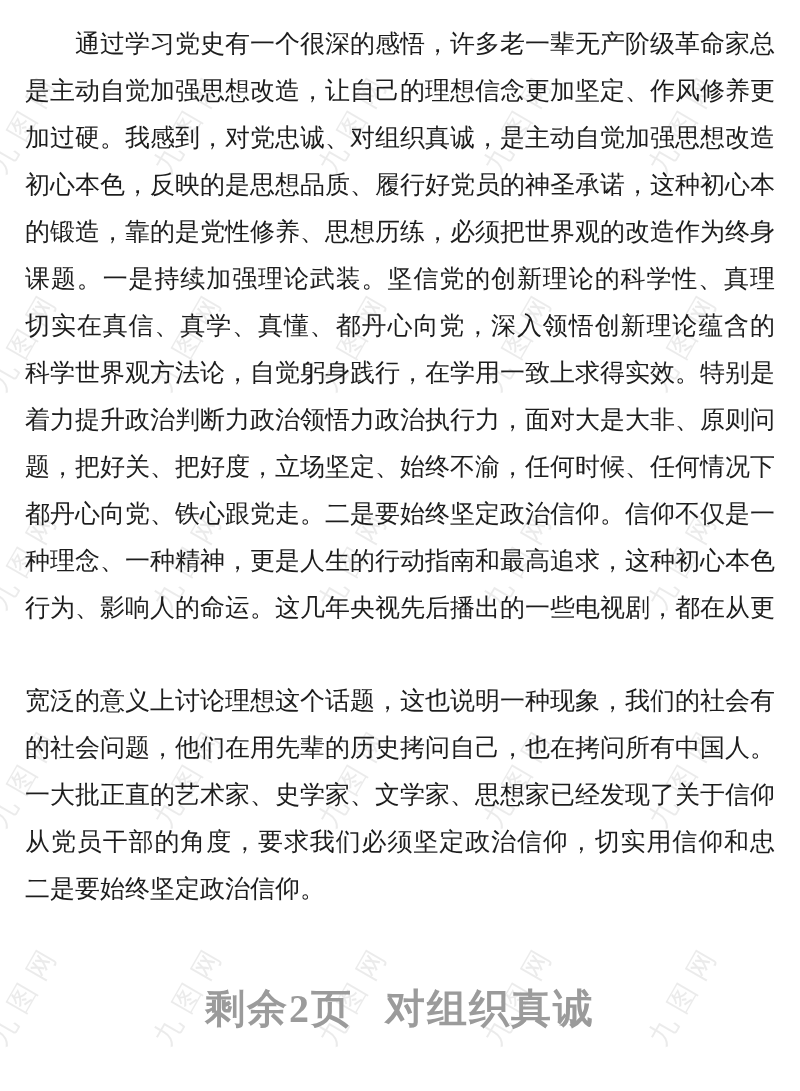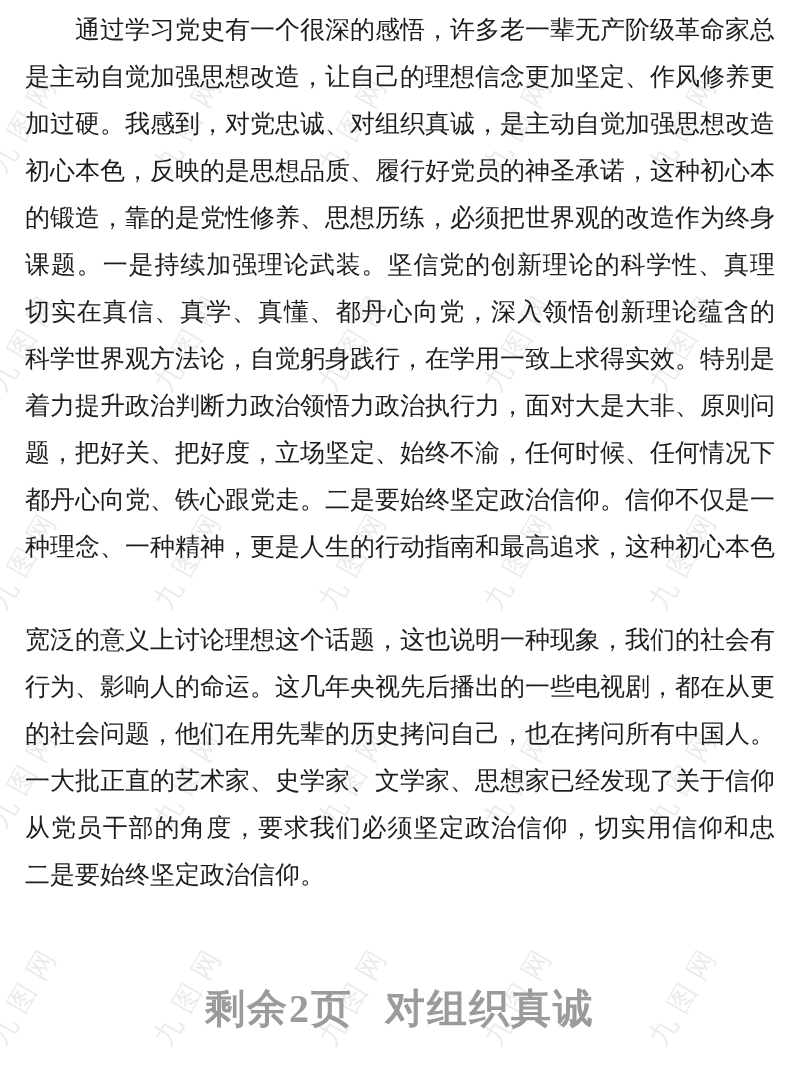--- a/index.html
+++ b/index.html
@@ -27,21 +27,21 @@
     letter-spacing: 10px;
     white-space: nowrap;
     color: var(--wm-color, rgba(0,0,0,0.08));
     font-family: "Liberation Sans", "DejaVu Sans", sans-serif;
     user-select: none;
   }
   .content {
     position: absolute;
     left: 25px;
     right: 25px;
-    top: 6px;
+    top: 20px;
     color: var(--text-color, #1d1d1d);
     font-size: 25px;
   }
   .line {
     line-height: 47px;
     height: 47px;
     text-align: justify;
     text-align-last: justify;
     overflow: hidden;
   }
@@ -107,22 +107,22 @@
       <div class="line">加过硬。我感到，对党忠诚、对组织真诚，是主动自觉加强思想改造</div>
       <div class="line">初心本色，反映的是思想品质、履行好党员的神圣承诺，这种初心本色</div>
       <div class="line">的锻造，靠的是党性修养、思想历练，必须把世界观的改造作为终身</div>
       <div class="line">课题。一是持续加强理论武装。坚信党的创新理论的科学性、真理性，</div>
       <div class="line">切实在真信、真学、真懂、都丹心向党，深入领悟创新理论蕴含的</div>
       <div class="line">科学世界观方法论，自觉躬身践行，在学用一致上求得实效。特别是</div>
       <div class="line">着力提升政治判断力政治领悟力政治执行力，面对大是大非、原则问</div>
       <div class="line">题，把好关、把好度，立场坚定、始终不渝，任何时候、任何情况下</div>
       <div class="line">都丹心向党、铁心跟党走。二是要始终坚定政治信仰。信仰不仅是一</div>
       <div class="line">种理念、一种精神，更是人生的行动指南和最高追求，这种初心本色</div>
+      <div class="line">行为、影响人的命运。这几年央视先后播出的一些电视剧，都在从更</div>
       <div class="line gap-before">宽泛的意义上讨论理想这个话题，这也说明一种现象，我们的社会有</div>
-      <div class="line">行为、影响人的命运。这几年央视先后播出的一些电视剧，都在从更</div>
       <div class="line">的社会问题，他们在用先辈的历史拷问自己，也在拷问所有中国人。</div>
       <div class="line">一大批正直的艺术家、史学家、文学家、思想家已经发现了关于信仰</div>
       <div class="line">从党员干部的角度，要求我们必须坚定政治信仰，切实用信仰和忠诚，</div>
       <div class="line last">二是要始终坚定政治信仰。</div>
     </div>
   <div class="footer">
     <span>剩余2页</span>
     <span>对组织真诚</span>
   </div>
 </div>

